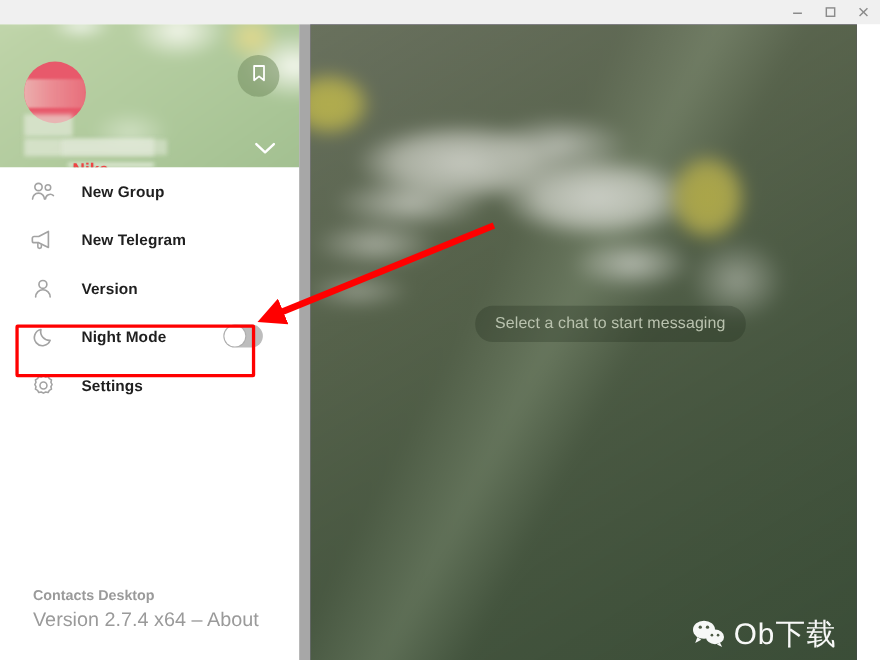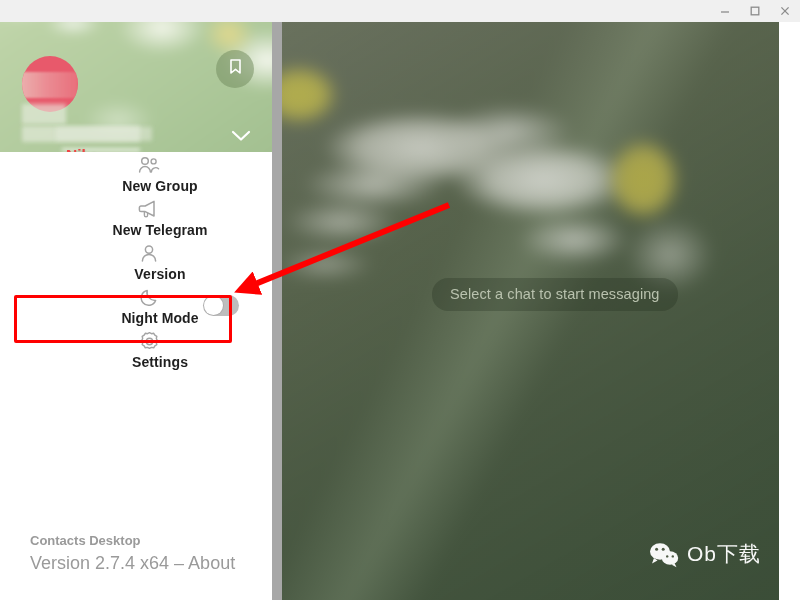--- a/index.html
+++ b/index.html
@@ -76,24 +76,24 @@
     background: rgba(28,40,24,0.26);
     color: #b9c2ae;
     font-size: 14.5px;
     letter-spacing: .1px;
     white-space: nowrap;
   }
 
   
   .watermark {
     position: absolute;
-    right: 18px; bottom: 32px;
-    display: flex; align-items: flex-end; gap: 8px;
+    right: 18px; bottom: 6px;
+    display: flex; align-items: center; gap: 8px;
     color: #ffffff;
-    font-size: 21px;
+    font-size: 27px;
     letter-spacing: 1px;
     opacity: .96;
   }
   .watermark svg { display:block; }
 
   
   .sidebar {
     position: absolute;
     left: 0; top: 22px;
     width: 272px; height: 578px;
@@ -173,21 +173,20 @@
   }
 
   
   .menu { position: absolute; left: 0; top: 130px; width: 272px; }
   .menu-item {
     position: relative;
     display: flex; align-items: center;
     height: 44px;
     padding-left: 26px;
     cursor: default;
-    flex-direction: column;
   }
   .menu-icon {
     width: 26px; height: 26px;
     display: flex; align-items: center; justify-content: center;
     color: #a3a3a3;
     flex: 0 0 26px;
   }
   .menu-label {
     margin-left: 22px;
     font-size: 14px;

